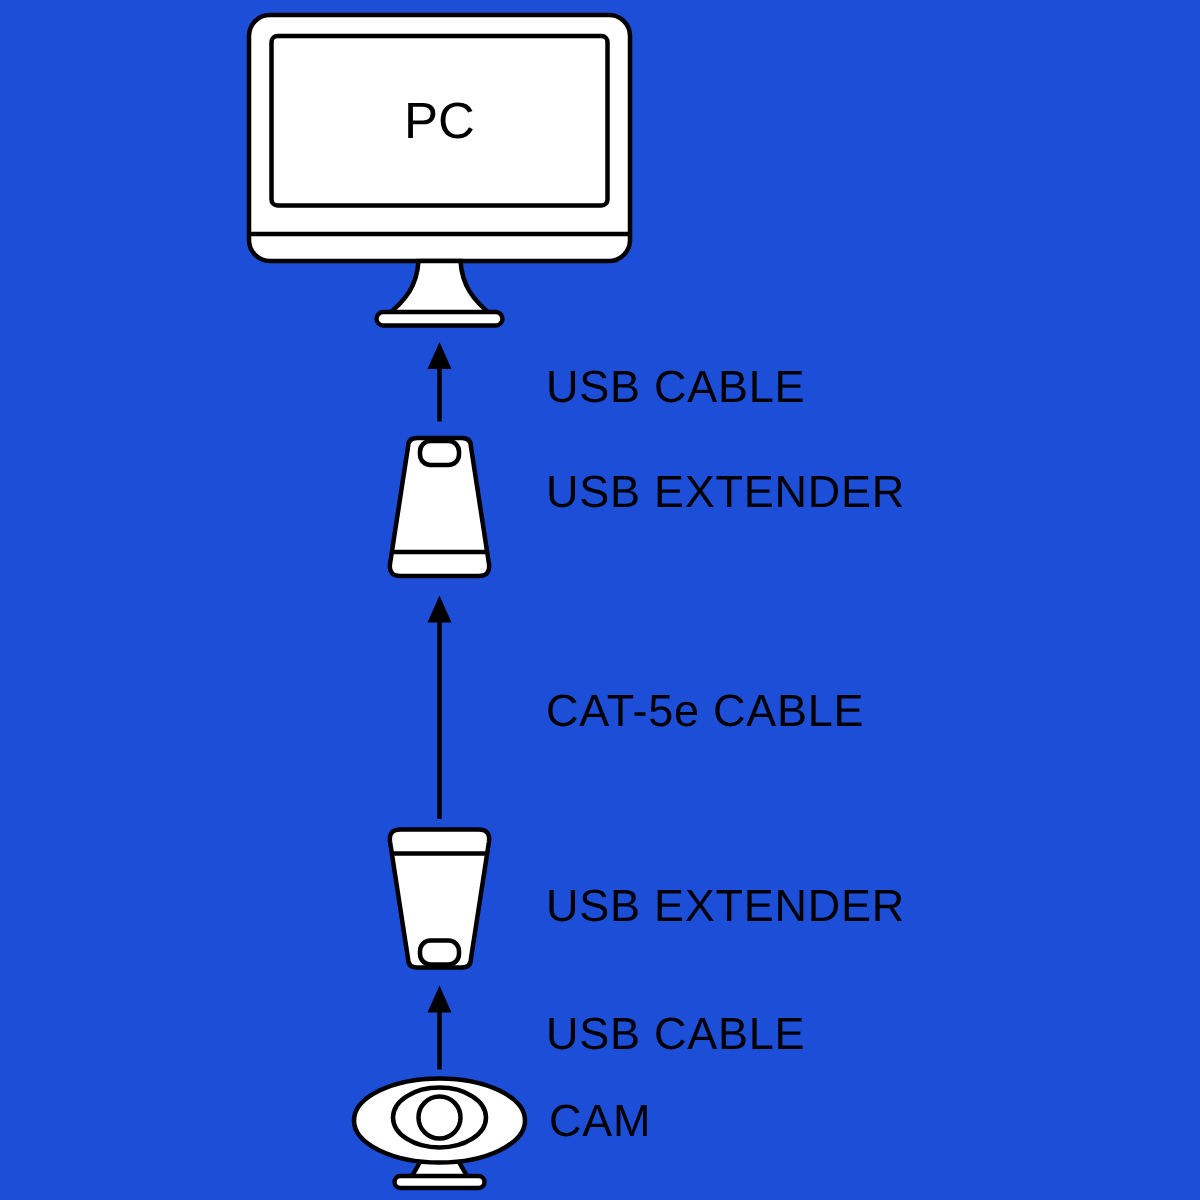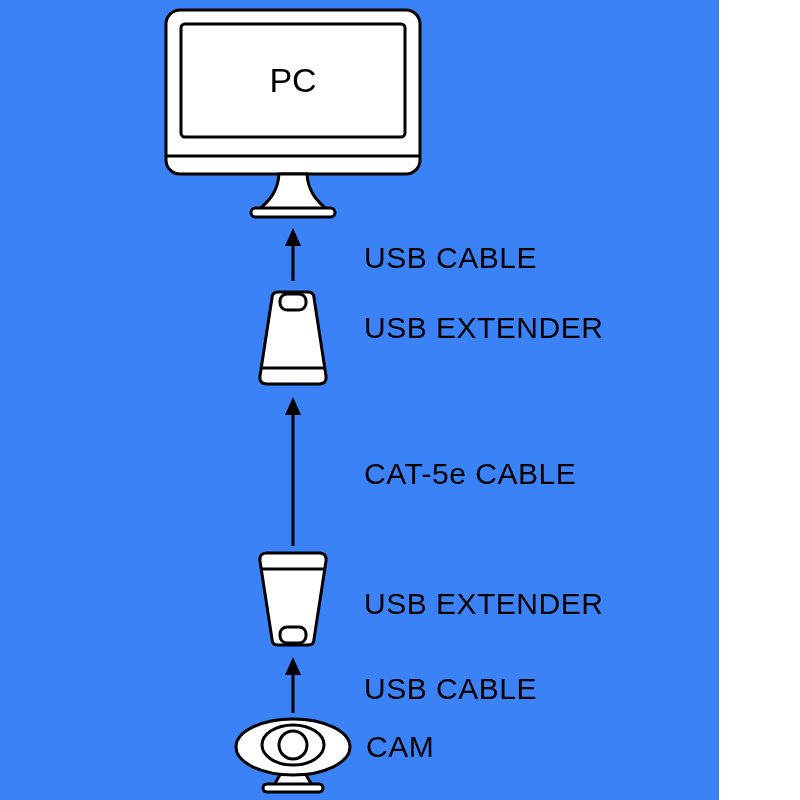--- a/index.html
+++ b/index.html
@@ -4,23 +4,23 @@
 <style>
   html, body {
     margin: 0;
     padding: 0;
     width: 800px;
     height: 800px;
     background: #ffffff;
     font-family: "Liberation Sans", "DejaVu Sans", sans-serif;
   }
   .diagram-wrap {
-    width: 719px;
+    width: 800px;
     height: 800px;
-    background: #3b82f6;
+    background: #1d4ed8;
     position: relative;
   }
   svg { display: block; }
   .shape {
     fill: #ffffff;
     stroke: #000000;
     stroke-width: 3;
   }
   .thinline {
     fill: none;

